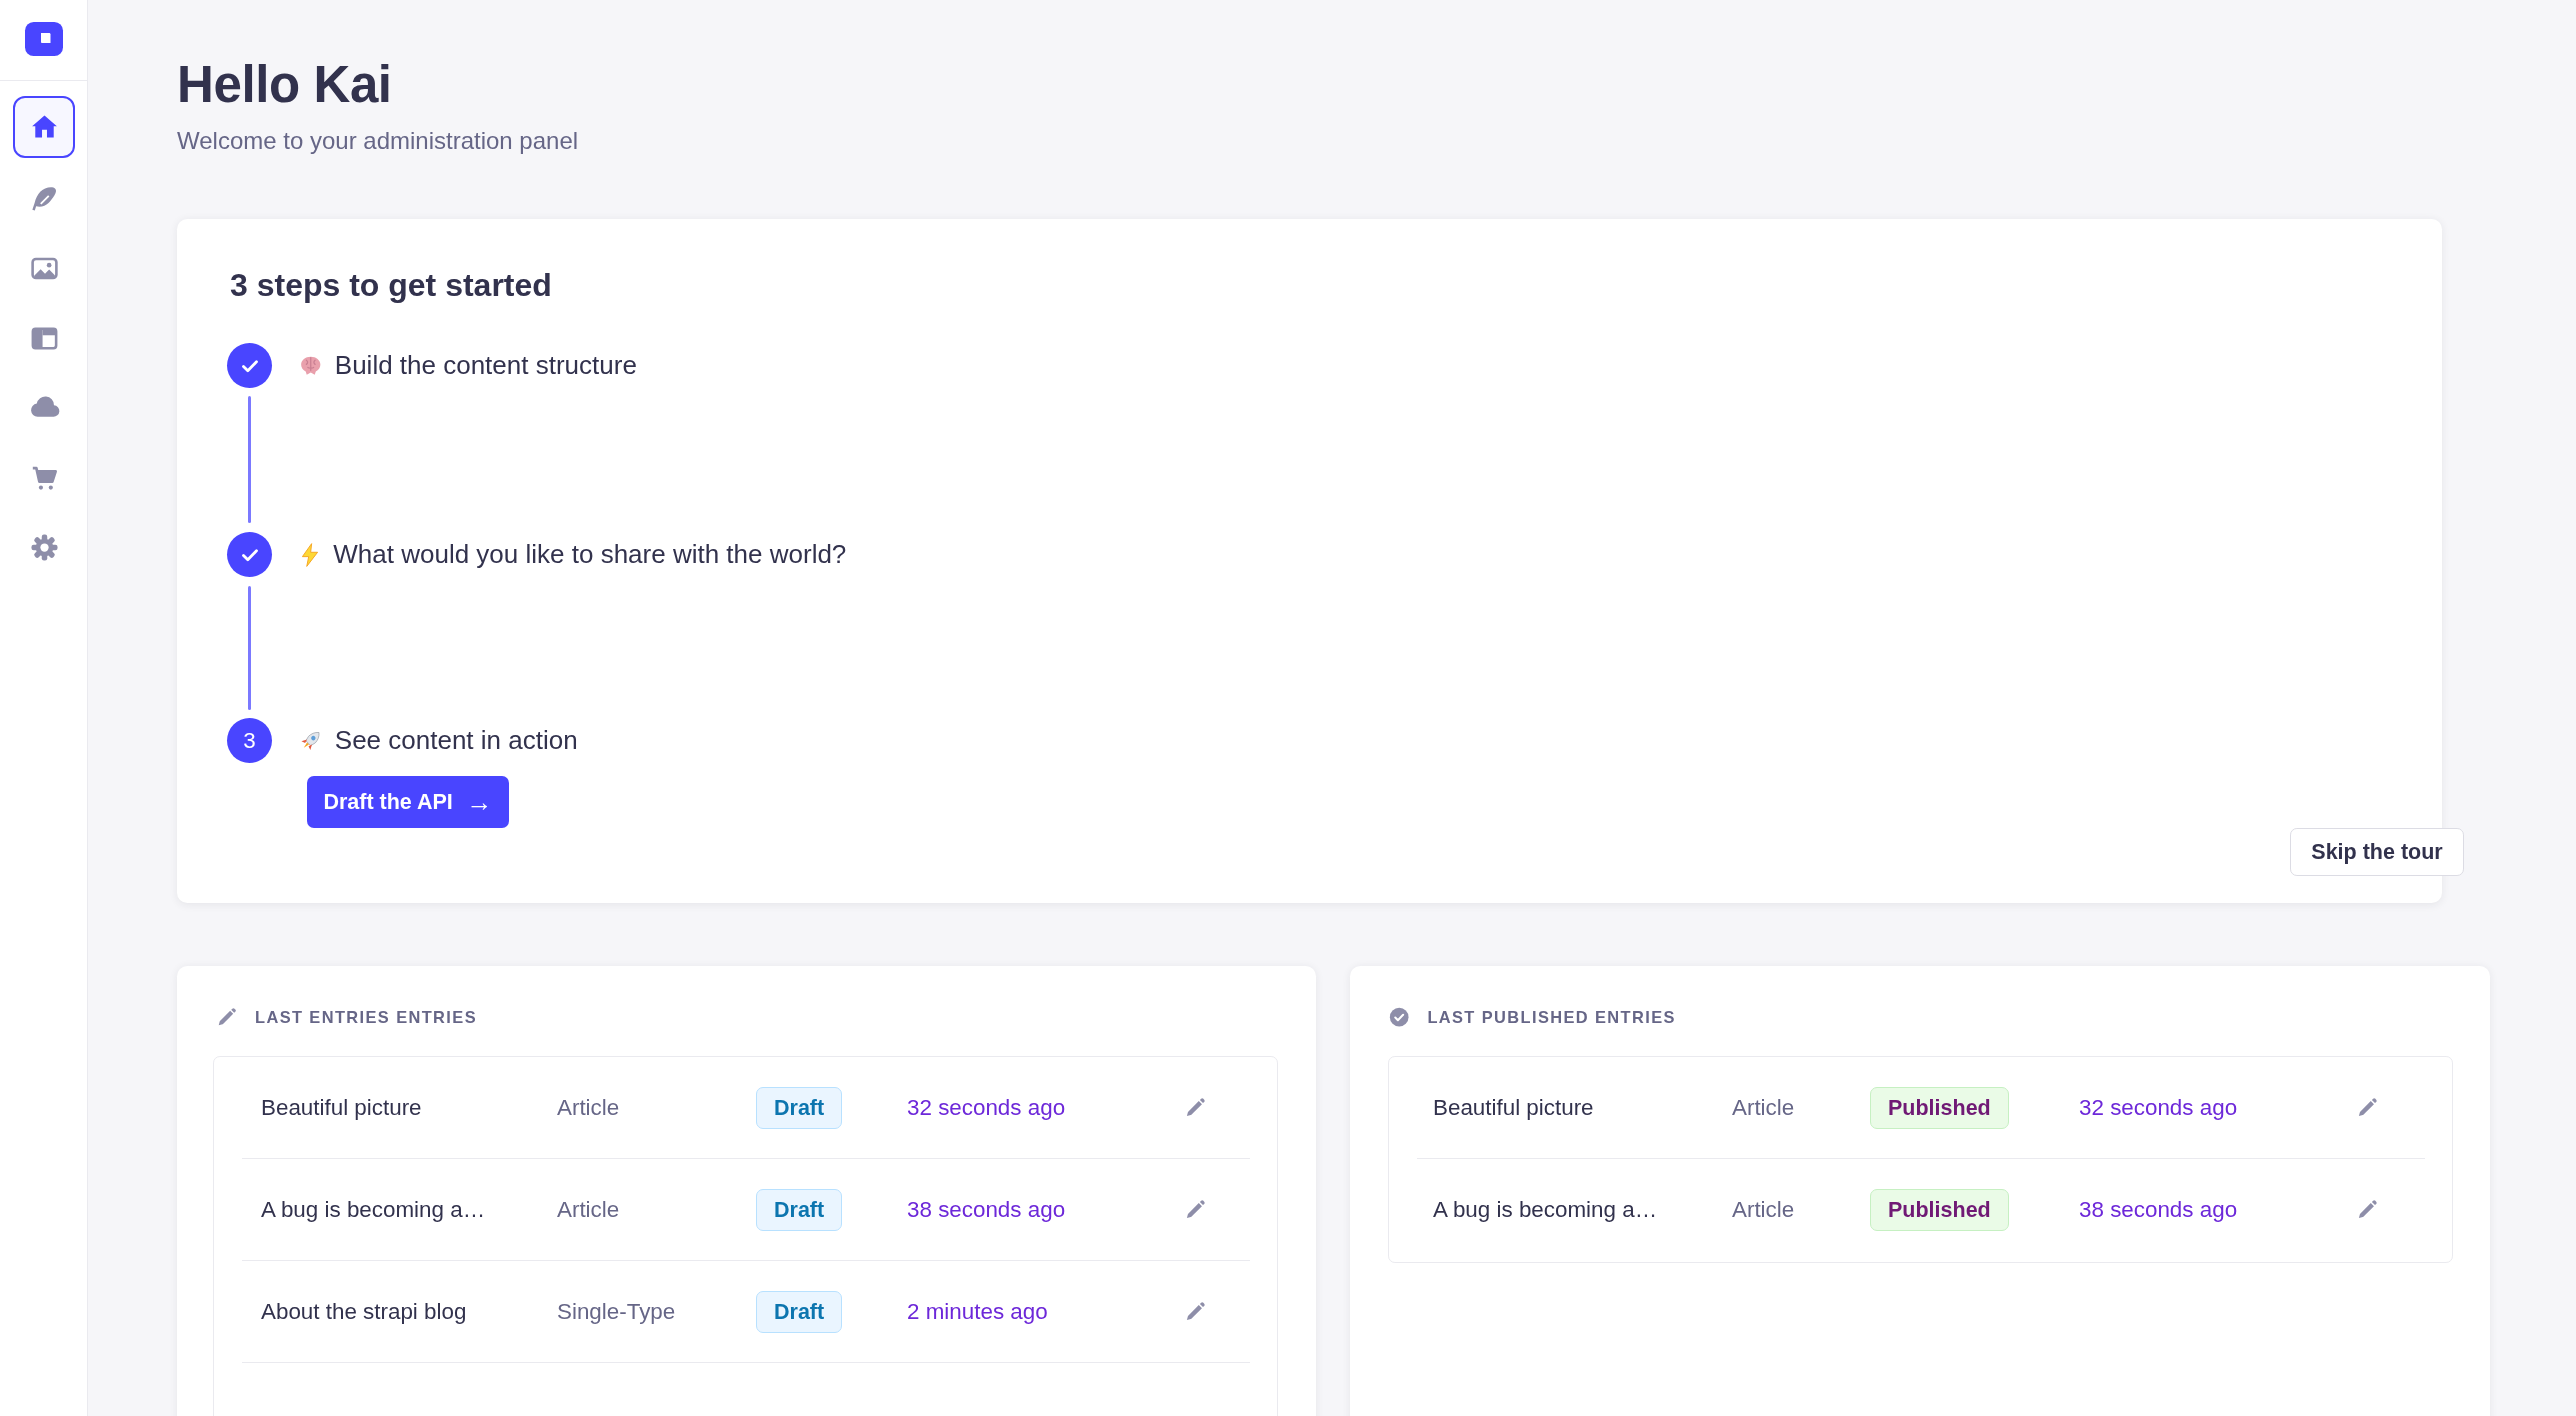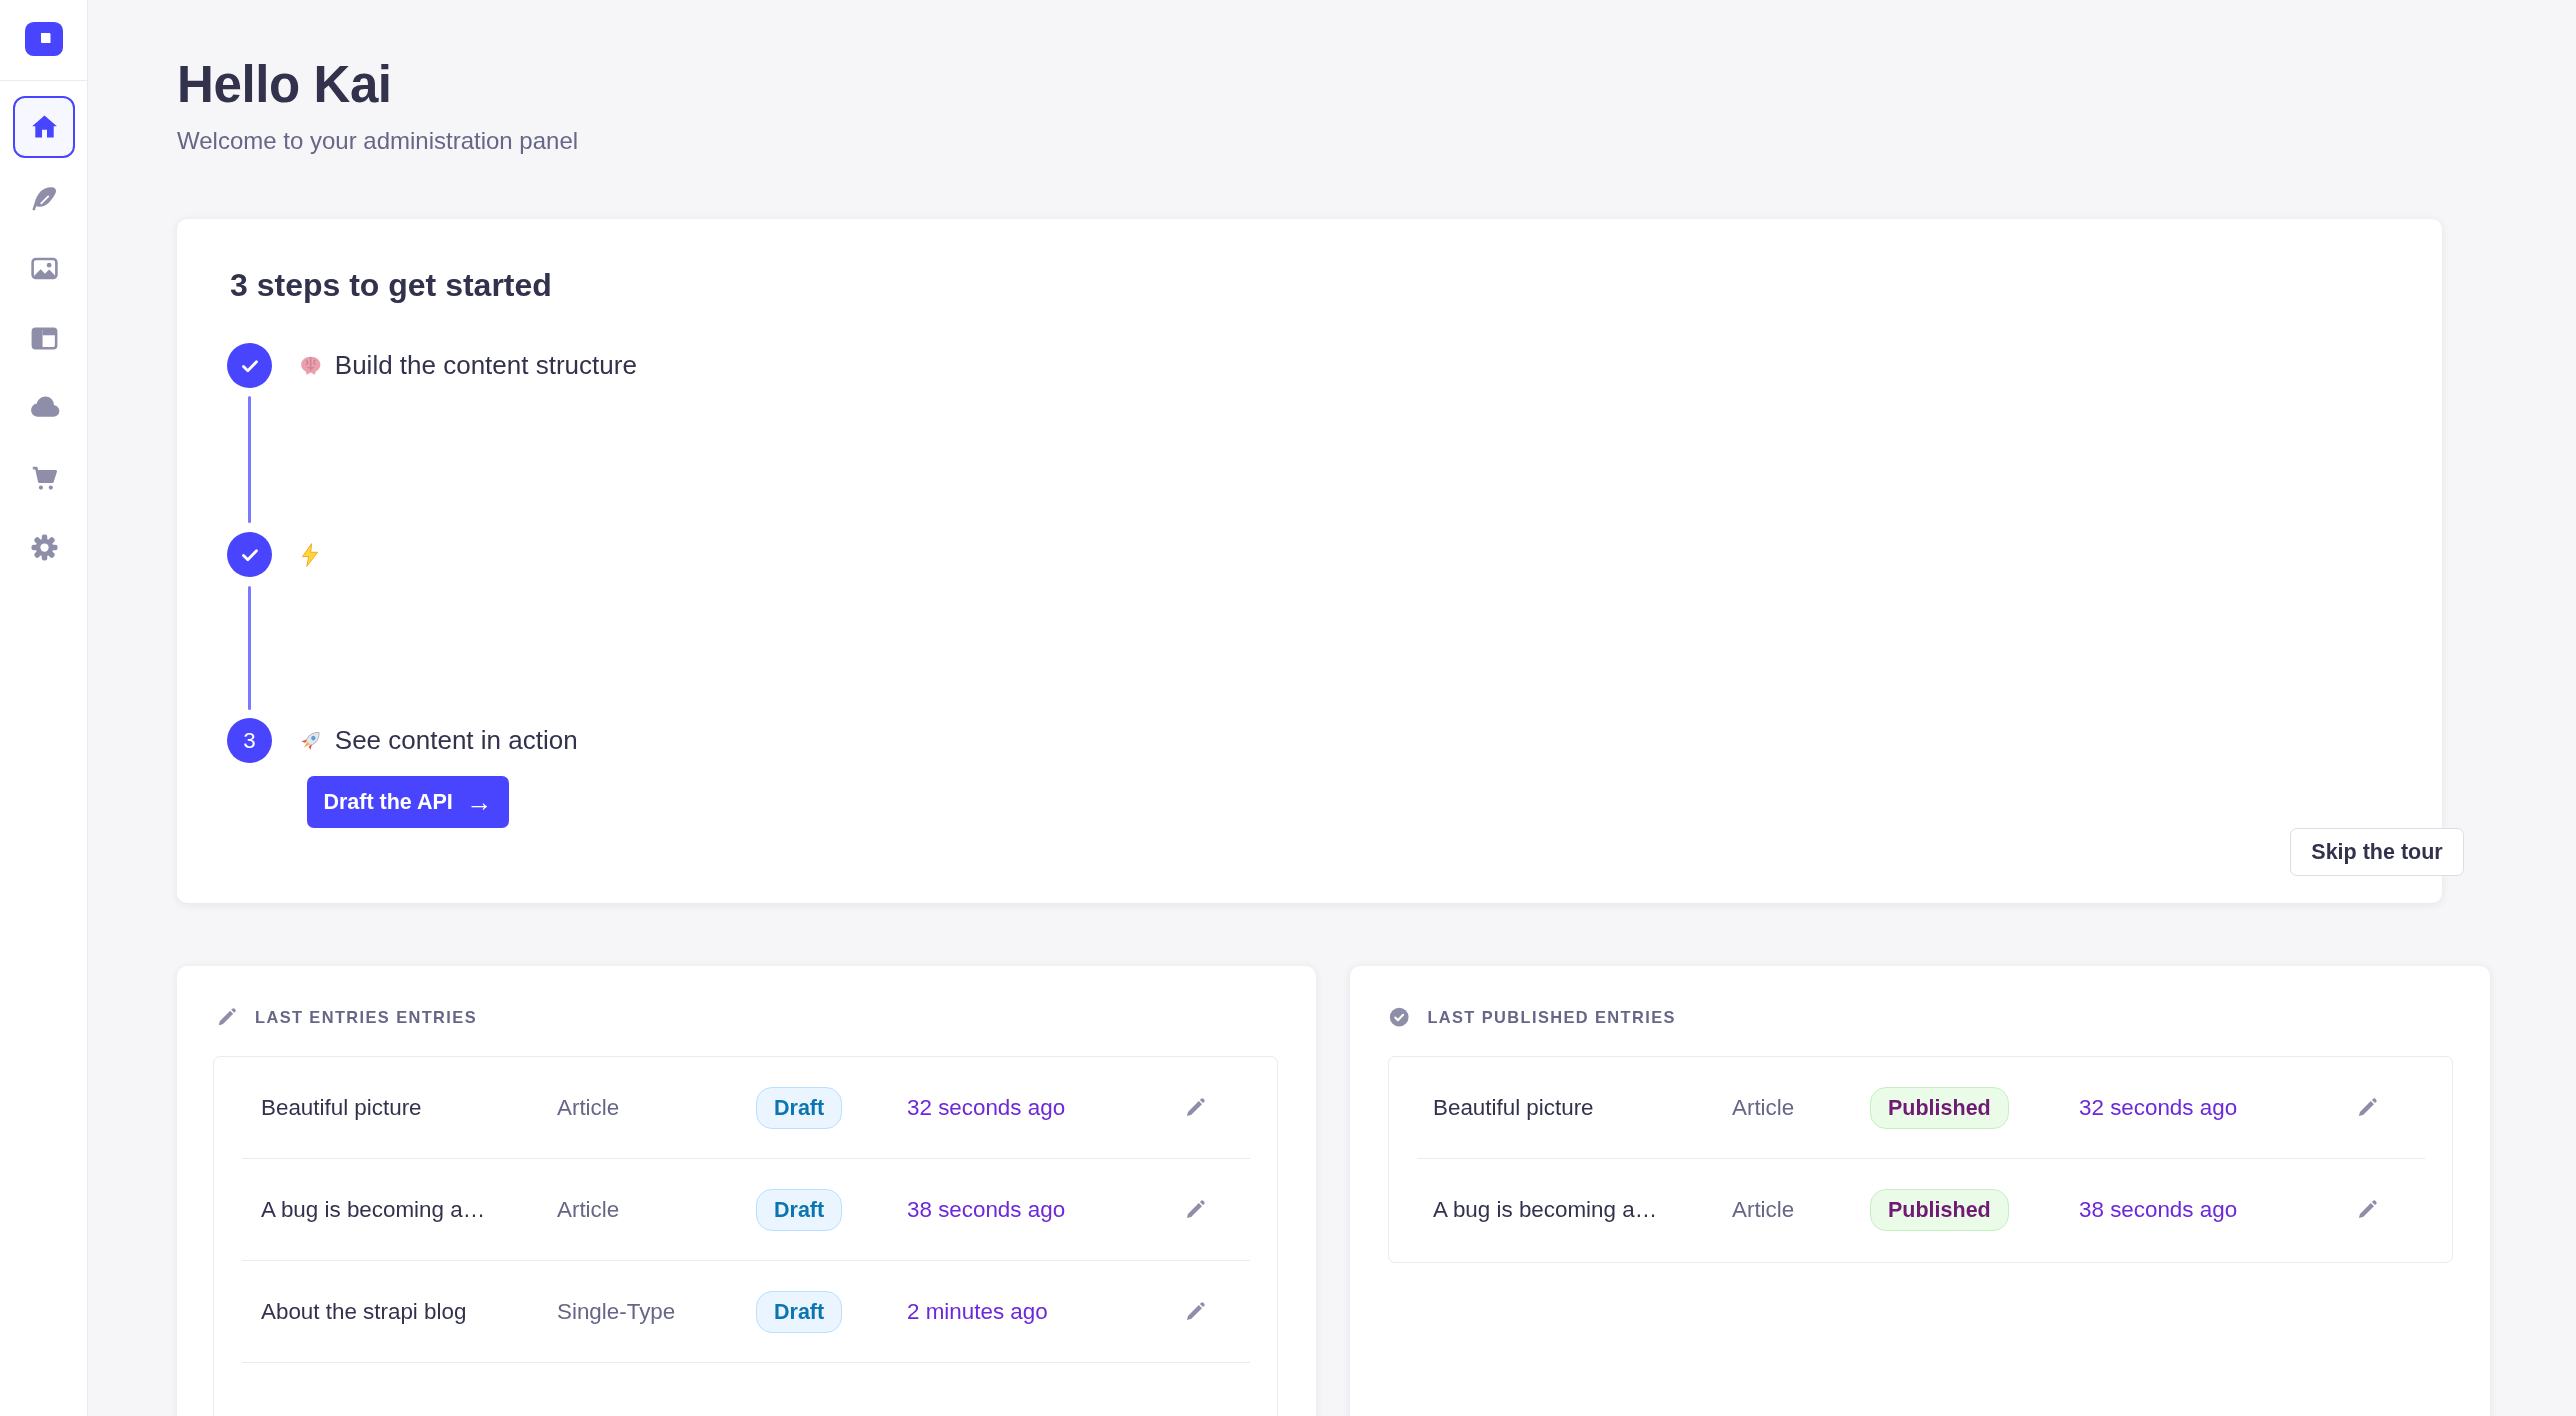--- a/index.html
+++ b/index.html
@@ -64,21 +64,21 @@
   .pub-card    .inner-table { left:38px; height:207px; }
 
   .trow { position:relative; height:102px; display:grid; align-items:center; }
   .edited-card .trow { grid-template-columns:296px 199px 151px 269px auto; padding-left:47px; }
   .pub-card    .trow { grid-template-columns:299px 138px 209px 269px auto; padding-left:44px; }
   .trow.divided::after { content:""; position:absolute; left:27.5px; right:27.5px; bottom:0;
                          border-bottom:1.7px solid #eaeaef; }
   .cell-name { font-size:22.4px; font-weight:500; color:#32324d; white-space:nowrap; }
   .cell-type { font-size:22.4px; color:#666687; white-space:nowrap; }
   .cell-time { font-size:22.4px; color:#6d28d9; white-space:nowrap; }
-  .badge { display:inline-block; justify-self:start; padding:7.7px 17px; border-radius:16px;
+  .badge { display:inline-block; justify-self:start; padding:7.7px 17px; border-radius:7px;
            font-size:21.5px; font-weight:600; }
   .badge.draft     { background:#eaf5ff; border:1.7px solid #b8e1ff; color:#0c75af; }
   .badge.published { background:#eafbe7; border:1.7px solid #c6f0c2; color:#701a75; }
   .cell-edit { width:38px; height:38px; border:none; background:transparent; cursor:pointer;
                display:flex; align-items:center; justify-content:center; }
   .blank-row { height:102px; }
 
   svg { display:block; }
 </style>
 </head>
@@ -167,20 +167,21 @@
 
   <div class="step-circle c2">
     <svg width="24" height="24" viewBox="0 0 24 24">
       <path d="M5.5 12.5l4.3 4.3L18.5 7.8" stroke="#fff" stroke-width="2.8" fill="none" stroke-linecap="round" stroke-linejoin="round"></path>
     </svg>
   </div>
   <div class="step-label l2">
     <svg width="26" height="26" viewBox="0 0 24 24">
       <polygon points="13.5,1.5 5,13.5 10.8,13.5 9,22.5 19,9.5 12.6,9.5" fill="#fdd835" stroke="#f5a623" stroke-width="0.9" stroke-linejoin="round"></polygon>
     </svg>
+    <span>What would you like to share with the world?</span>
   </div>
   <div class="connector v2"></div>
 
   <div class="step-circle c3">3</div>
   <div class="step-label l3">
     <svg width="27.5" height="27.5" viewBox="0 0 24 24">
       <g transform="rotate(45 12 12)">
         <path d="M12 1.8c2.9 2.4 4.1 5.8 4.1 8.8l-1.1 4.4H9l-1.1-4.4c0-3 1.2-6.4 4.1-8.8z" fill="#e3e7ec" stroke="#9aa0a8" stroke-width="0.6"></path>
         <circle cx="12" cy="8.8" r="1.9" fill="#5f9fd8"></circle>
         <path d="M8.9 13.6l-2.4 4.4 3.4-1.2zM15.1 13.6l2.4 4.4-3.4-1.2z" fill="#e4593f"></path>

